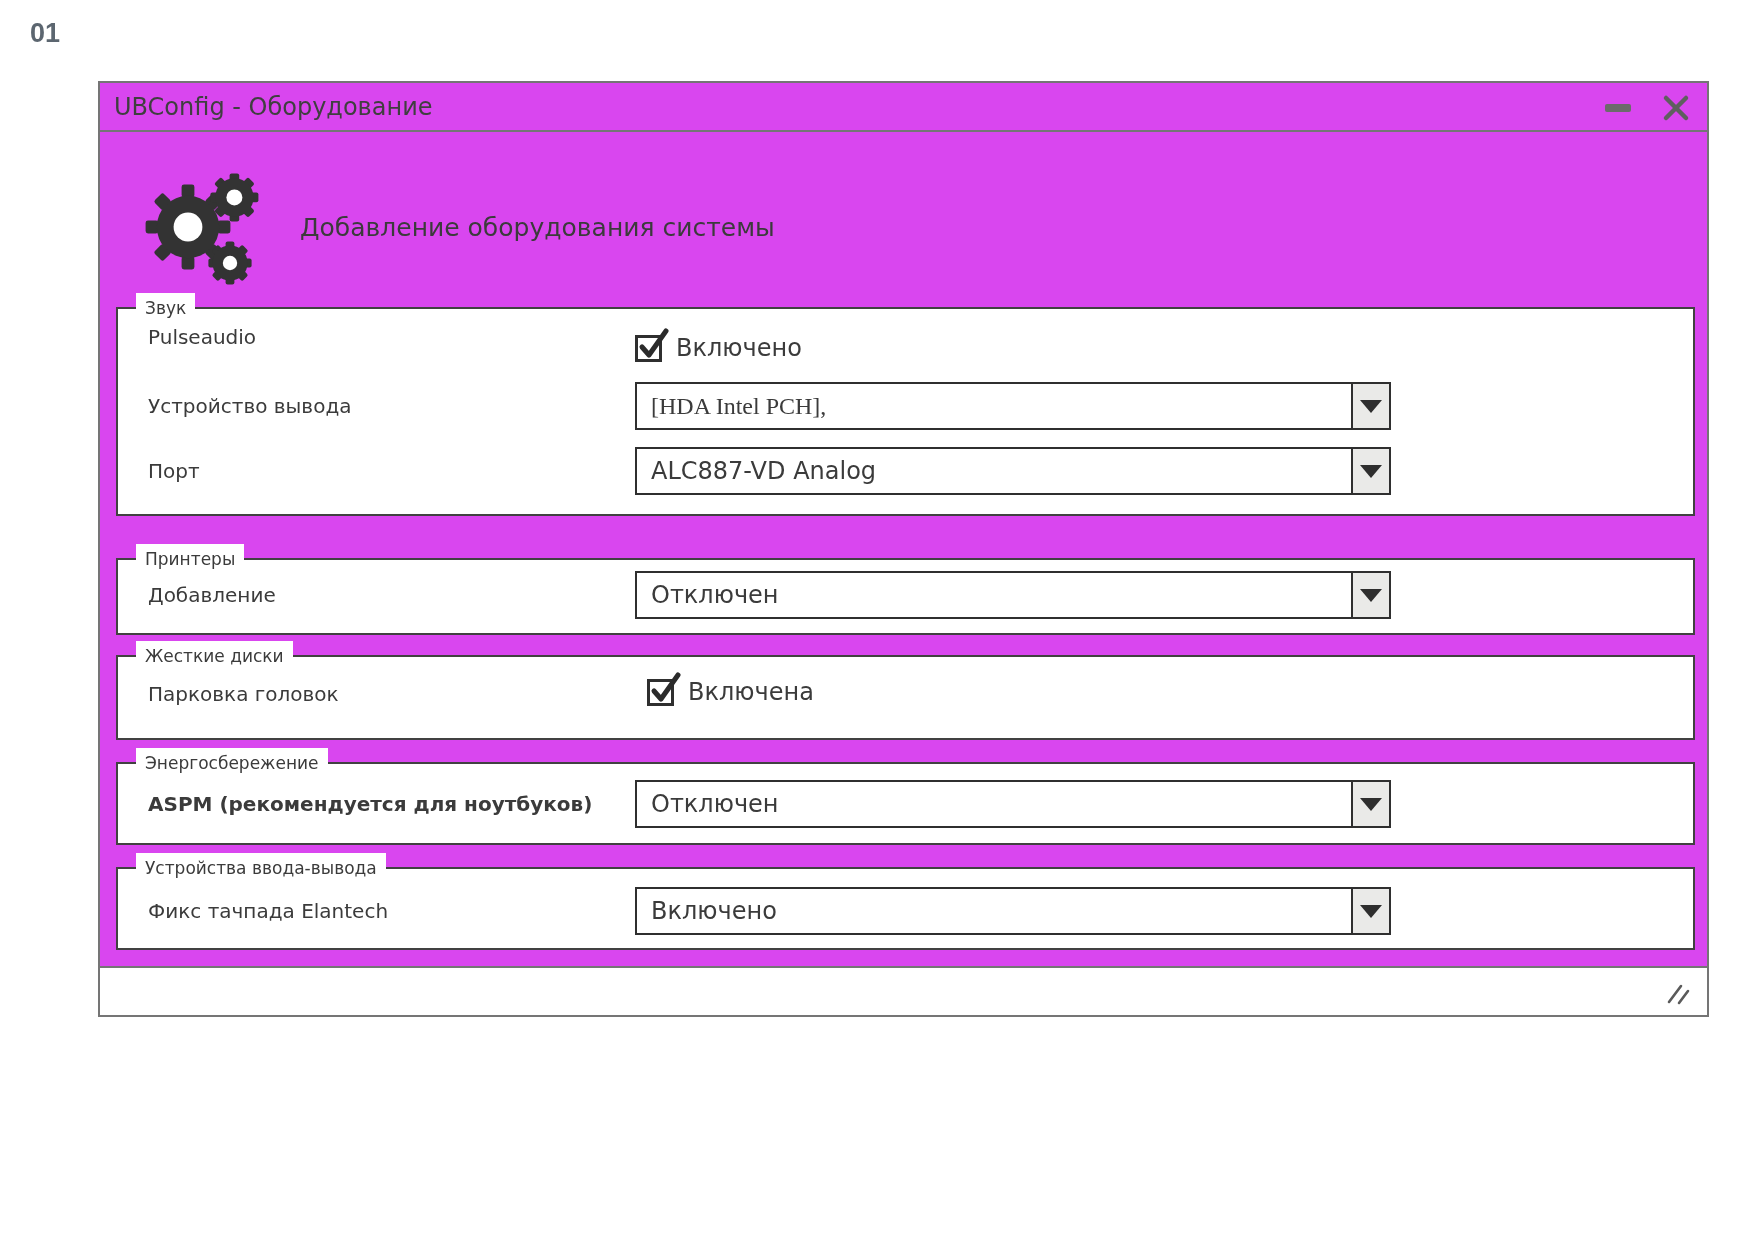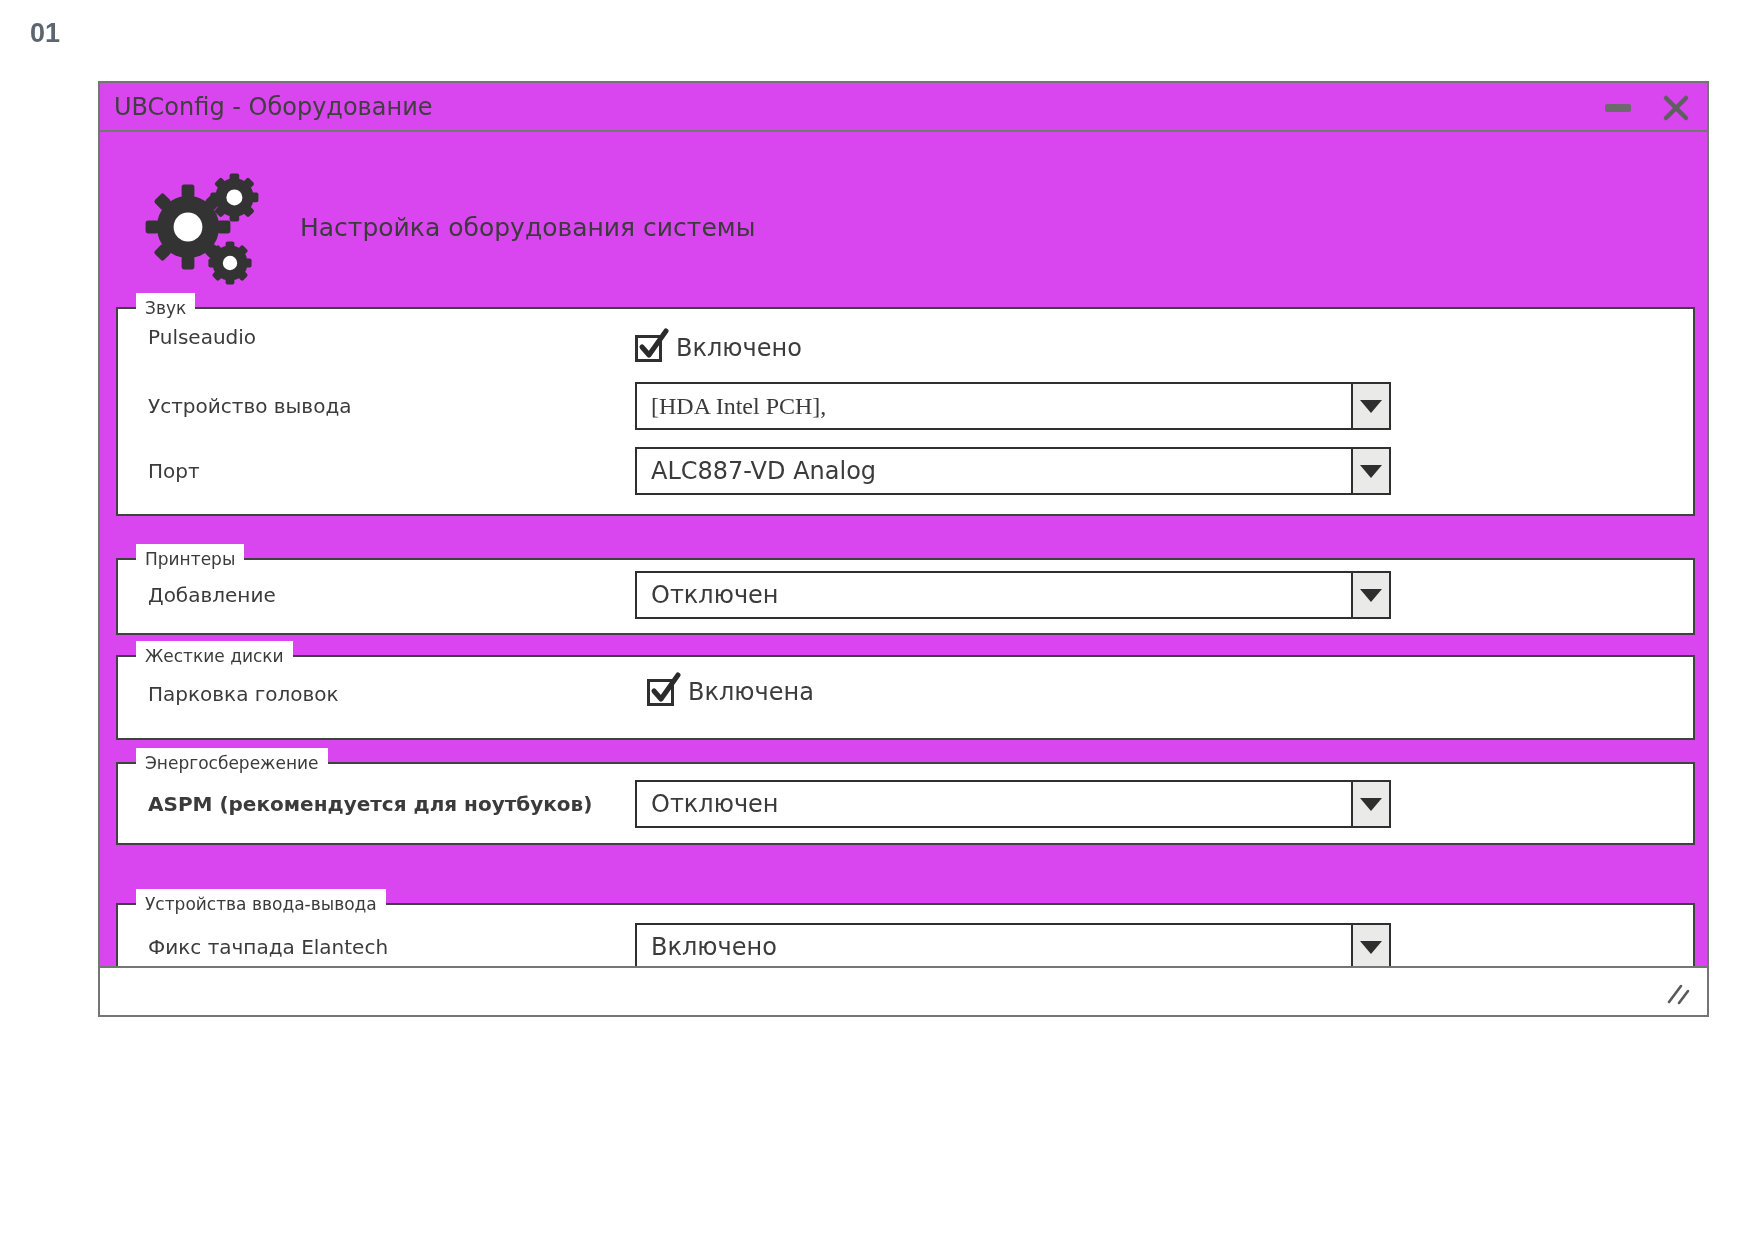--- a/index.html
+++ b/index.html
@@ -24,21 +24,21 @@
   .hdr-icon { position:absolute; left:40px; top:84px; width:120px; height:124px; }
   .hdr-text { position:absolute; left:200px; top:130px; font-size:25px; color:#3b3b3b; }
 
   .grp { position:absolute; left:16px; width:1579px; border:2px solid #414141; background:#fff; }
   .grp-legend { position:absolute; top:-16px; left:18px; background:#fff; padding:0 9px;
                 font-size:17px; color:#3b3b3b; line-height:30px; }
   .g1 { top:224px; height:209px; }
   .g2 { top:475px; height:77px;  }
   .g3 { top:572px; height:85px;  }
   .g4 { top:679px; height:83px;  }
-  .g5 { top:820px; height:83px;padding-left:16px;  }
+  .g5 { top:784px; height:83px;padding-left:16px;  }
 
   .row-label { position:absolute; left:30px; font-size:20px; color:#3b3b3b; white-space:nowrap; }
 
   .combo { position:absolute; left:517px; width:756px; height:48px; border:2px solid #2f2f2f;
            background:#fff; display:flex; }
   .combo-text { flex:1; display:flex; align-items:center; padding-left:14px; font-size:24px;
                 color:#3b3b3b; white-space:nowrap; overflow:hidden; }
   .combo-btn { width:38px; border-left:2px solid #2f2f2f; background:#eaeae8;
                display:flex; align-items:center; justify-content:center; }
   .tri { width:0; height:0; border-left:11px solid transparent; border-right:11px solid transparent;
@@ -108,21 +108,21 @@
           <rect x="107" y="93" width="11" height="11" rx="2.5" transform="rotate(135 112.5 120)"></rect>
           <rect x="107" y="93" width="11" height="11" rx="2.5" transform="rotate(180 112.5 120)"></rect>
           <rect x="107" y="93" width="11" height="11" rx="2.5" transform="rotate(225 112.5 120)"></rect>
           <rect x="107" y="93" width="11" height="11" rx="2.5" transform="rotate(270 112.5 120)"></rect>
           <rect x="107" y="93" width="11" height="11" rx="2.5" transform="rotate(315 112.5 120)"></rect>
           <circle cx="112.5" cy="120" r="22"></circle>
           <circle cx="112.5" cy="120" r="9" fill="#ffffff"></circle>
         </g>
       </g>
     </svg>
-    <div class="hdr-text">Настройка оборудования системы</div>
+    <div class="hdr-text">Добавление оборудования системы</div>
 
     <div class="grp g1">
       <span class="grp-legend">Звук</span>
 
       <span class="row-label" style="top:16px;">Pulseaudio</span>
       <span class="checkwrap" style="top:25px;">
         <span class="checkbox">
           <svg class="checkmark" width="36" height="36" viewBox="0 0 36 36">
             <polyline points="6,20 13,28 30,4" fill="none" stroke="#2b2b2b" stroke-width="5" stroke-linecap="round" stroke-linejoin="round"></polyline>
           </svg>

